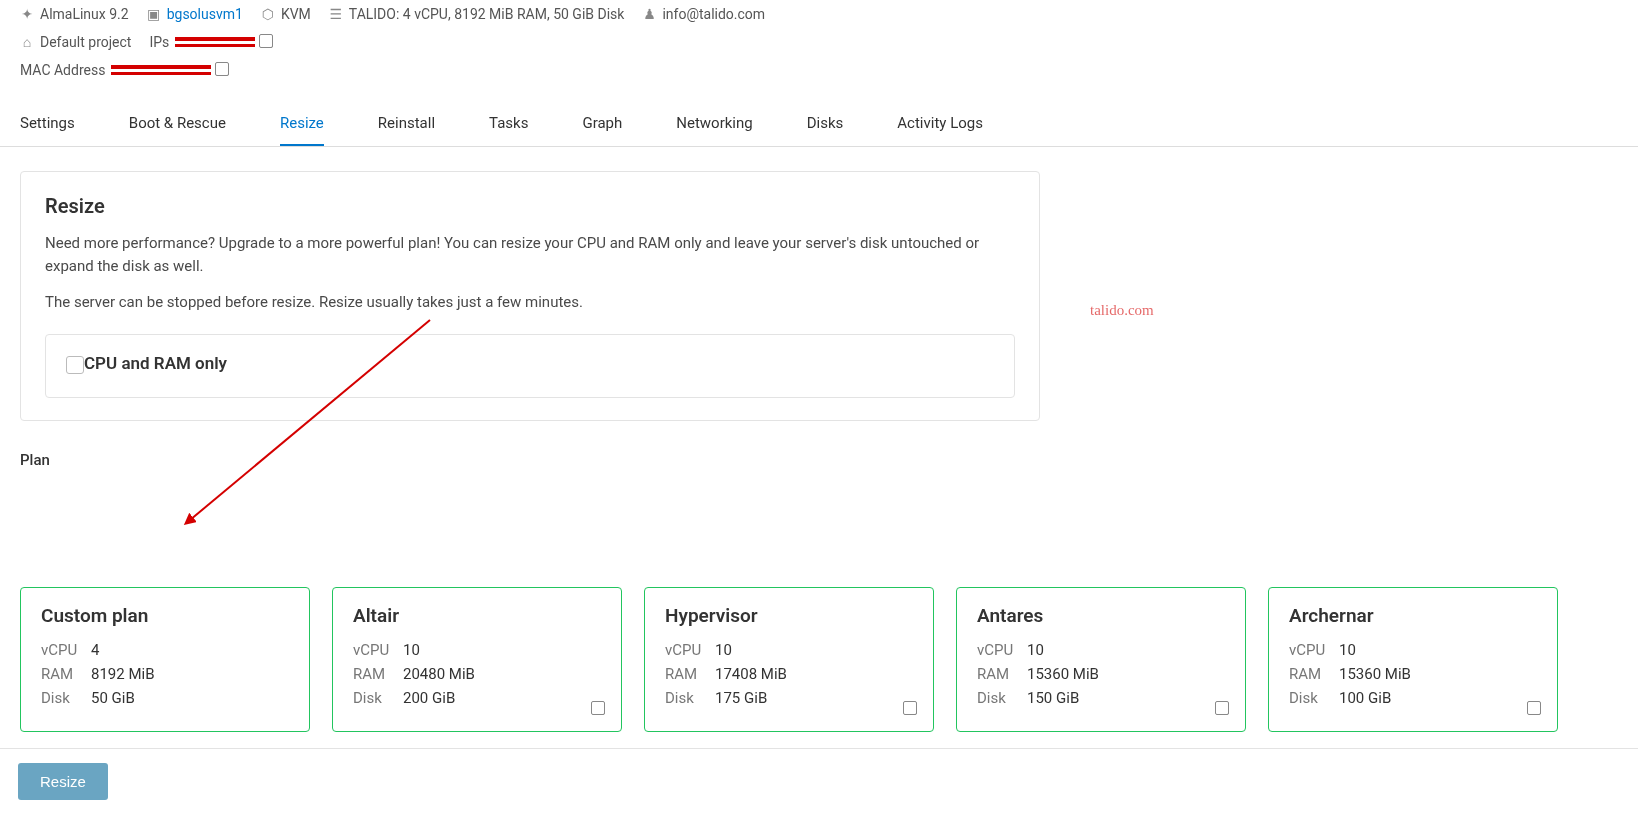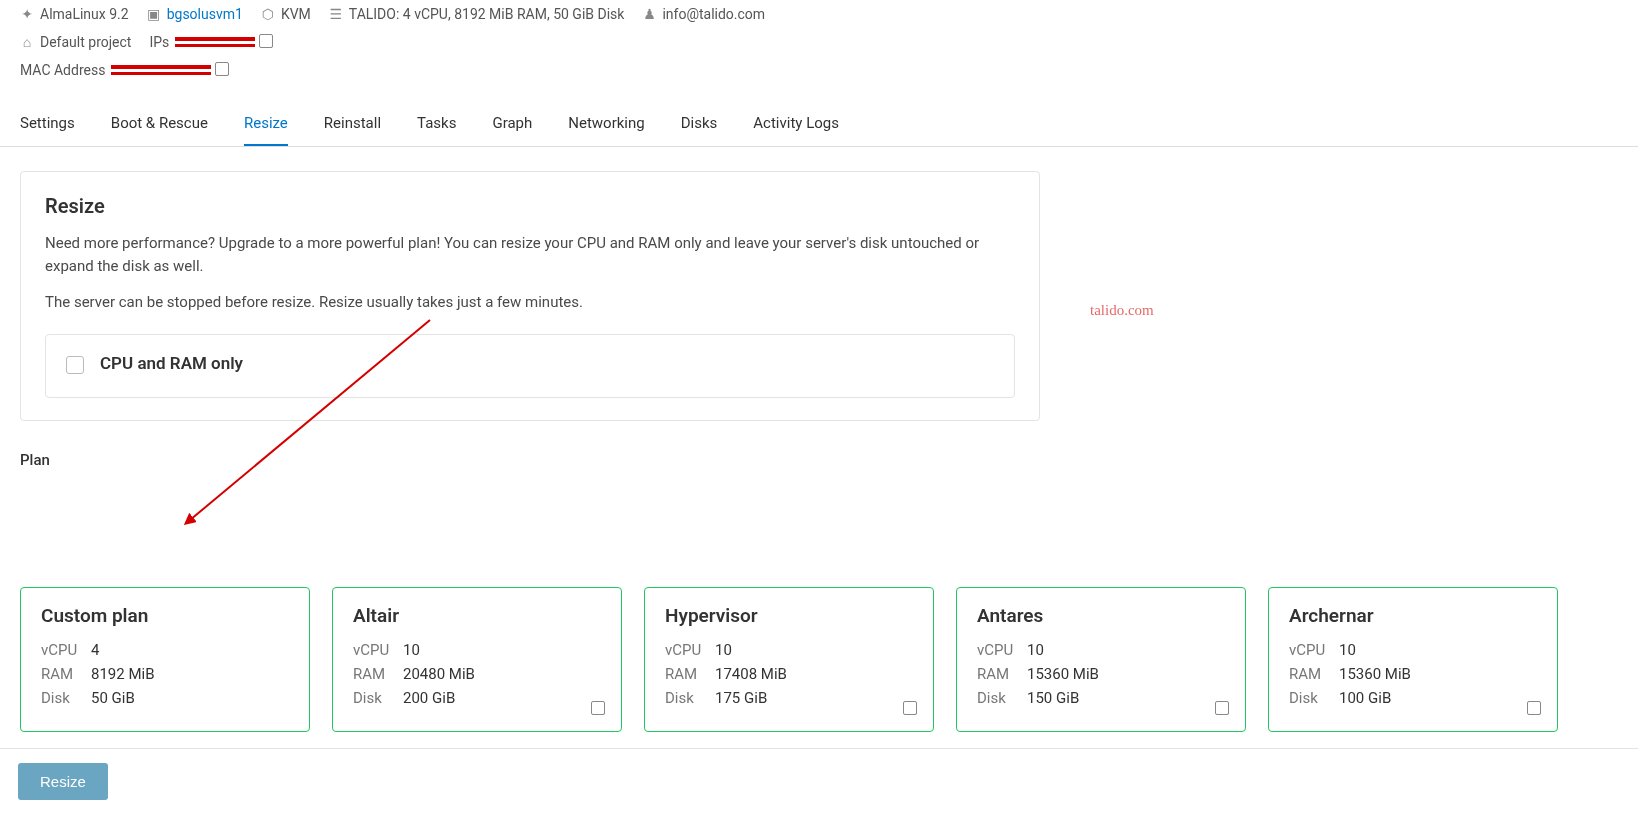--- a/index.html
+++ b/index.html
@@ -45,21 +45,21 @@
   .redact.med { width: 100px; }
   .copy-ico {
     width: 12px; height: 12px; border: 1px solid #888; border-radius: 2px; position: relative; display:inline-block;
   }
   .copy-ico::before {
     content:""; position:absolute; width:12px; height:12px; border:1px solid #888; border-radius:2px; top:-3px; left:-3px; background:#fff;
   }
 
   .tabs {
     display: flex;
-    gap: 36px;
+    gap: 54px;
     border-bottom: 1px solid #ddd;
     padding: 0 20px;
     margin-top: 18px;
   }
   .tab {
     padding: 12px 0;
     color: #333;
     cursor: pointer;
     font-size: 15px;
   }
@@ -79,21 +79,20 @@
   .card h2 { font-size: 20px; font-weight: 600; margin-bottom: 14px; color:#333;}
   .card p { color: #4a4a4a; line-height: 1.5; margin-bottom: 14px; font-size:15px;}
   .warn-text { color: #d43f3f; font-size:15px;}
 
   .check-card {
     border: 1px solid #e3e3e3;
     border-radius: 4px;
     padding: 18px 20px;
     margin-top: 20px;
     display: flex;
-    gap: 16px;
     align-items: flex-start;
   }
   .check-box {
     width: 18px; height: 18px; border: 1px solid #bbb; border-radius: 3px; flex-shrink:0; margin-top:3px;
   }
   .check-card h3 { font-size: 17px; font-weight:600; color:#333; margin-bottom:6px;}
   .check-card p { margin:0; color:#555; font-size:15px;}
 
   .section-title { font-size: 15px; font-weight:500; margin: 30px 0 18px 0; color:#333;}
 

